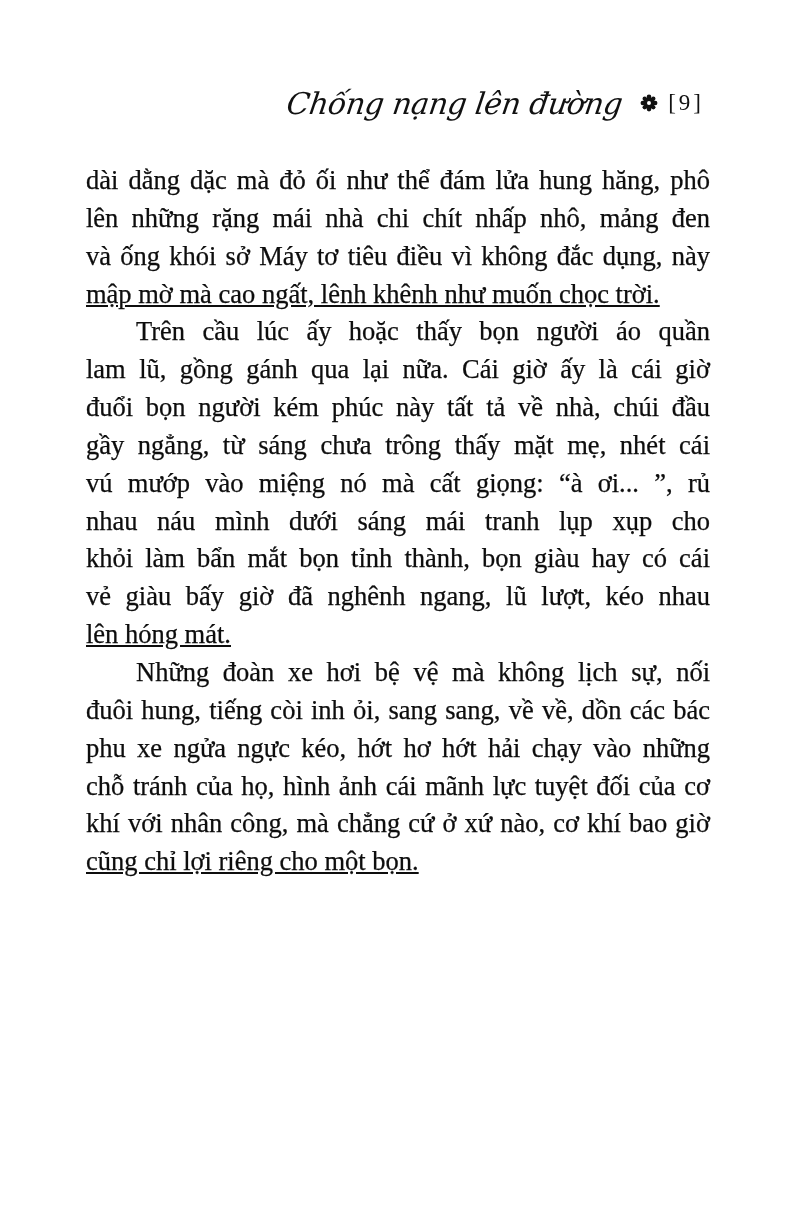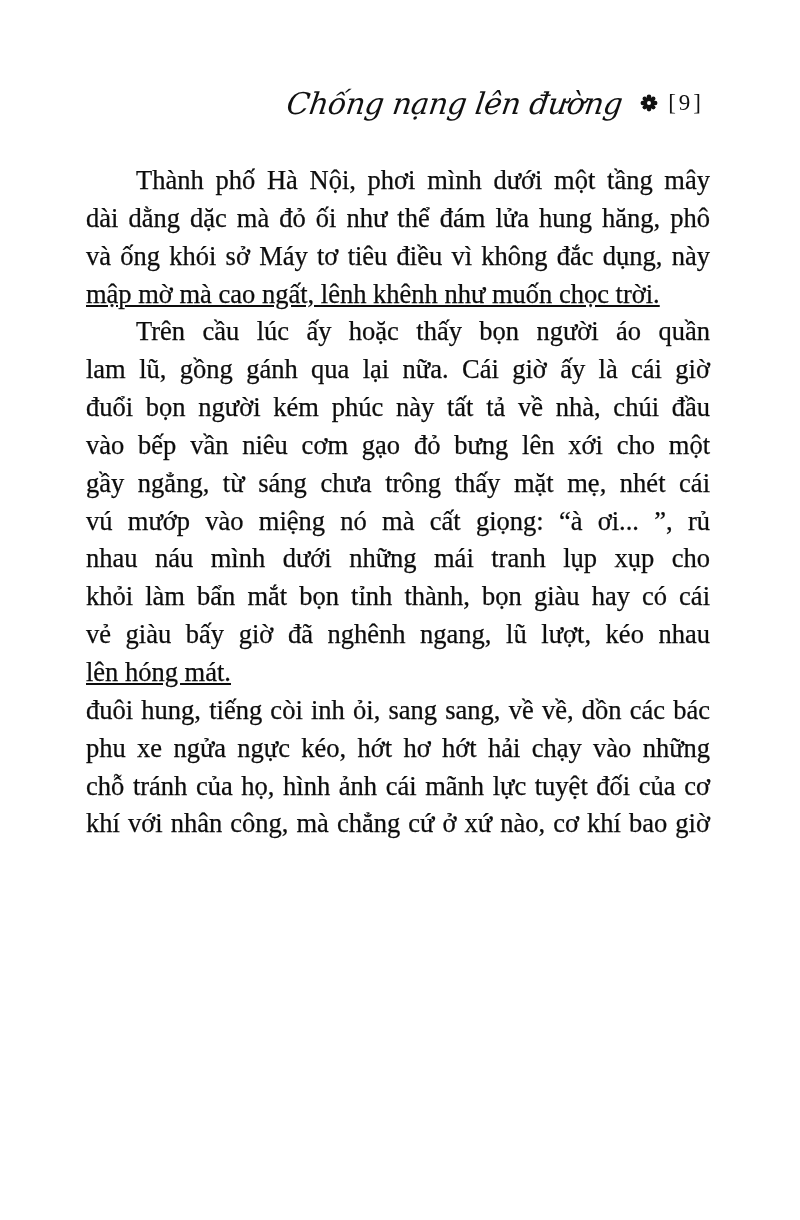--- a/index.html
+++ b/index.html
@@ -88,33 +88,34 @@
         <circle cx="14.8" cy="14.8" r="2.4"></circle>
       </g>
       <circle cx="10" cy="10" r="2.2" fill="#fff"></circle>
     </svg>
   </span>
   <span class="page-number">[9]</span>
 </div>
 
 <div class="body-text">
 
-  <div class="line indent">Thành phố Hà Nội, phơi mình dưới một tầng mây</div>
   <div class="line">dài dằng dặc mà đỏ ối như thể đám lửa hung hăng, phô</div>
+  <div class="line">lên những rặng mái nhà chi chít nhấp nhô, mảng đen</div>
   <div class="line">và ống khói sở Máy tơ tiêu điều vì không đắc dụng, này</div>
   <div class="line last">mập mờ mà cao ngất, lênh khênh như muốn chọc trời.</div>
 
   <div class="line indent">Trên cầu lúc ấy hoặc thấy bọn người áo quần</div>
   <div class="line">lam lũ, gồng gánh qua lại nữa. Cái giờ ấy là cái giờ</div>
   <div class="line">đuổi bọn người kém phúc này tất tả về nhà, chúi đầu</div>
-  <div class="line">vào bếp vần niêu cơm gạo đỏ bưng lên xới cho một</div>
   <div class="line">gầy ngẳng, từ sáng chưa trông thấy mặt mẹ, nhét cái</div>
   <div class="line">vú mướp vào miệng nó mà cất giọng: “à ơi... ”, rủ</div>
-  <div class="line">nhau náu mình dưới những mái tranh lụp xụp cho</div>
+  <div class="line">nhau náu mình dưới sáng mái tranh lụp xụp cho</div>
   <div class="line">khỏi làm bẩn mắt bọn tỉnh thành, bọn giàu hay có cái</div>
   <div class="line">vẻ giàu bấy giờ đã nghênh ngang, lũ lượt, kéo nhau</div>
   <div class="line last">lên hóng mát.</div>
 
+  <div class="line indent">Những đoàn xe hơi bệ vệ mà không lịch sự, nối</div>
   <div class="line">đuôi hung, tiếng còi inh ỏi, sang sang, về về, dồn các bác</div>
   <div class="line">phu xe ngửa ngực kéo, hớt hơ hớt hải chạy vào những</div>
   <div class="line">chỗ tránh của họ, hình ảnh cái mãnh lực tuyệt đối của cơ</div>
   <div class="line">khí với nhân công, mà chẳng cứ ở xứ nào, cơ khí bao giờ</div>
+  <div class="line last">cũng chỉ lợi riêng cho một bọn.</div>
 </div>
 
 </body></html>

